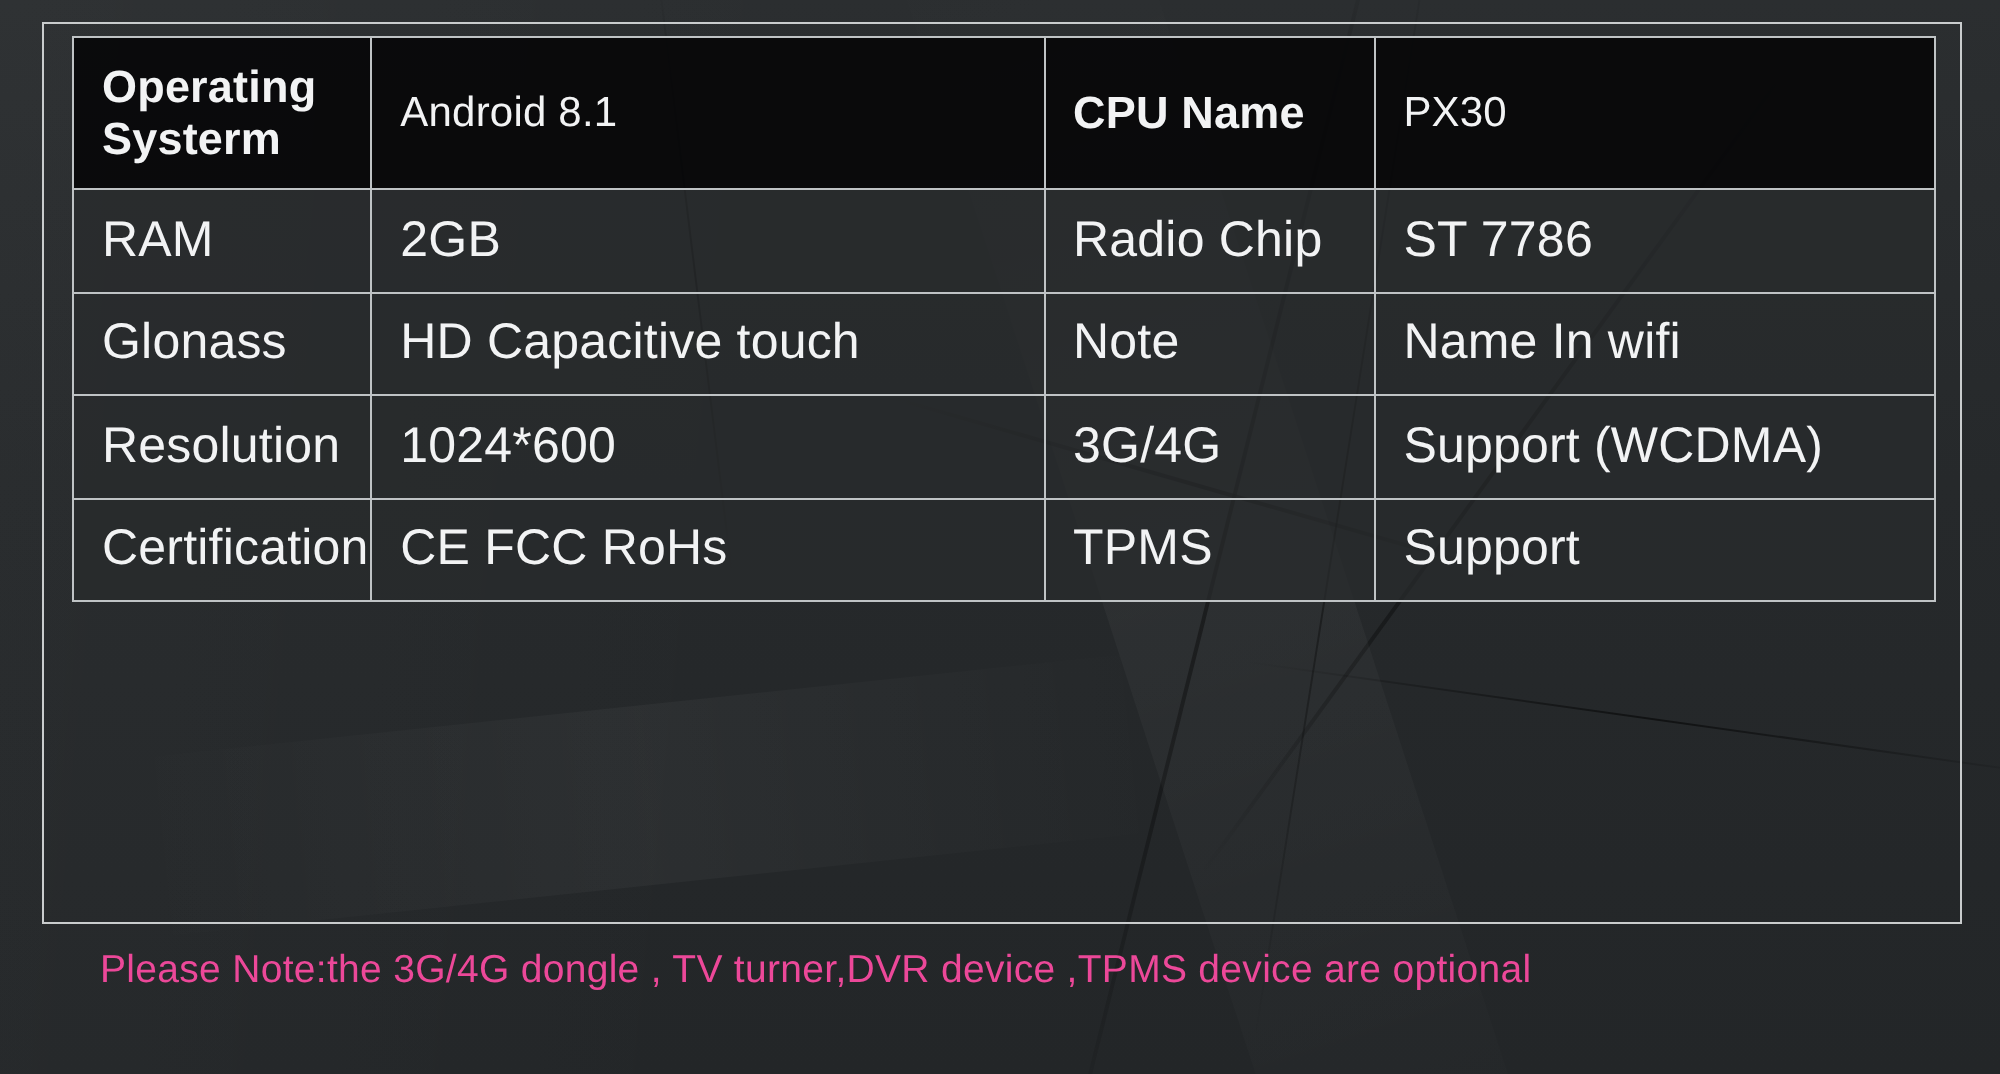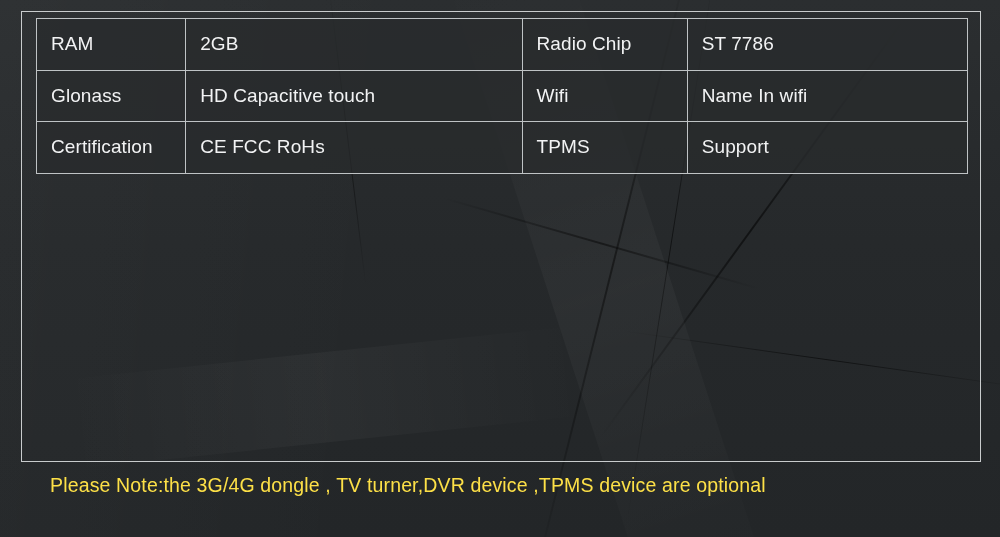--- a/index.html
+++ b/index.html
@@ -57,21 +57,21 @@
     width: 932px;
     border-collapse: collapse;
     table-layout: fixed;
     border: 1px solid #c9cccd;
     box-sizing: border-box;
   }
   #spec-table td {
     border: 1px solid #bfc3c5;
     padding: 0 0 0 14px;
     color: #f2f3f4;
-    font-size: 19px;
+    font-size: 25px;
     font-weight: 400;
     height: 50.5px;
     vertical-align: middle;
     letter-spacing: 0.1px;
     white-space: nowrap;
     overflow: visible;
     position: relative;
     background: rgba(40,43,45,0.72);
   }
   #spec-table tr.header-row td {
@@ -98,21 +98,21 @@
 
   .cell-text { display: inline-block; }
   .cell-text.overflowing { position: relative; z-index: 3; }
 
   
   #footer-note {
     position: absolute;
     left: 50px;
     top: 474px;
     font-size: 19.5px;
-    color: #fde047;
+    color: #ec4899;
     letter-spacing: 0.15px;
     white-space: nowrap;
   }
 </style>
 </head>
 <body>
 
 <div id="page">
 
   <div class="streak" style="left:690px; top:-40px; width:640px; height:2px; transform: rotate(104deg);"></div>
@@ -128,36 +128,48 @@
 <div id="outer-frame"></div>
 
 <table id="spec-table">
   <colgroup>
     <col class="col-a">
       <col class="col-b">
       <col class="col-c">
       <col class="col-d">
   </colgroup>
   <tbody>
+    <tr class="header-row">
+      <td class="hdr-label">Operating Systerm</td>
+      <td class="hdr-value">Android 8.1</td>
+      <td class="hdr-label">CPU Name</td>
+      <td class="hdr-value">PX30</td>
+    </tr>
 
     <tr>
       <td>RAM</td>
       <td>2GB</td>
       <td>Radio Chip</td>
       <td>ST 7786</td>
     </tr>
 
 
     <tr>
       <td>Glonass</td>
       <td>HD Capacitive touch</td>
-      <td>Wifi</td>
+      <td>Note</td>
       <td>Name In wifi</td>
     </tr>
 
+    <tr>
+      <td>Resolution</td>
+      <td>1024*600</td>
+      <td>3G/4G</td>
+      <td>Support (WCDMA)</td>
+    </tr>
 
 
 
     <tr>
       <td>Certification</td>
       <td>CE FCC RoHs</td>
       <td>TPMS</td>
       <td>Support</td>
     </tr>
   </tbody>

